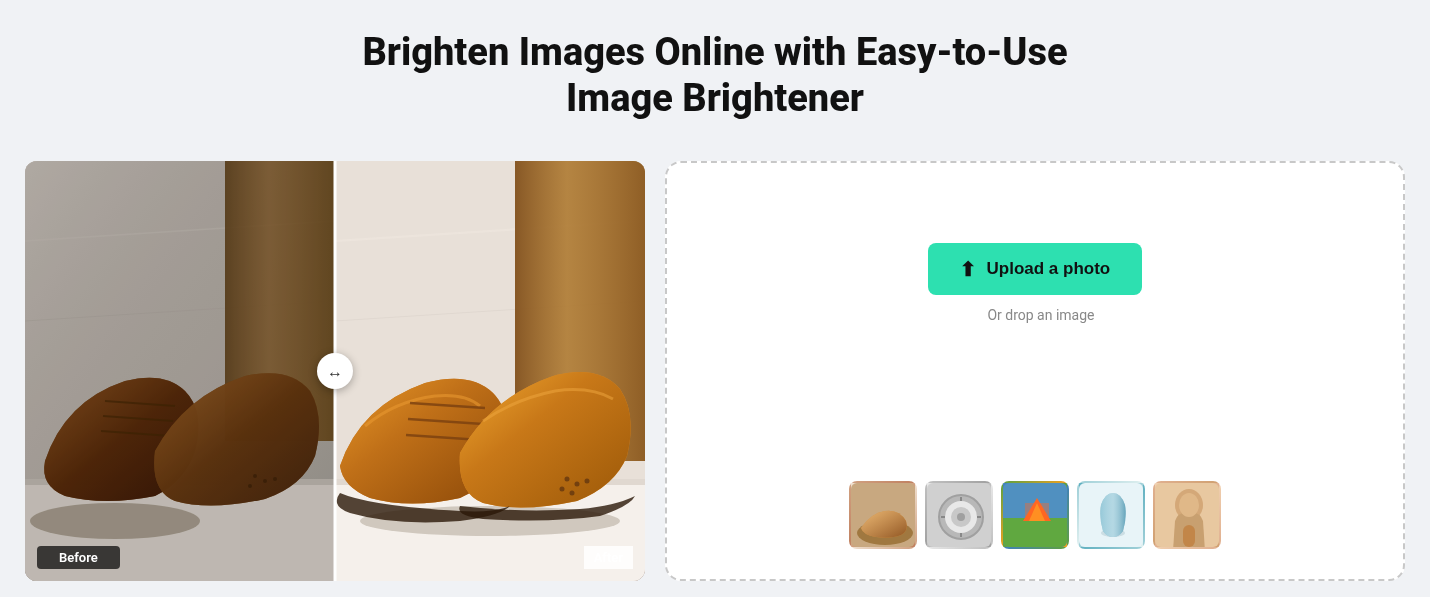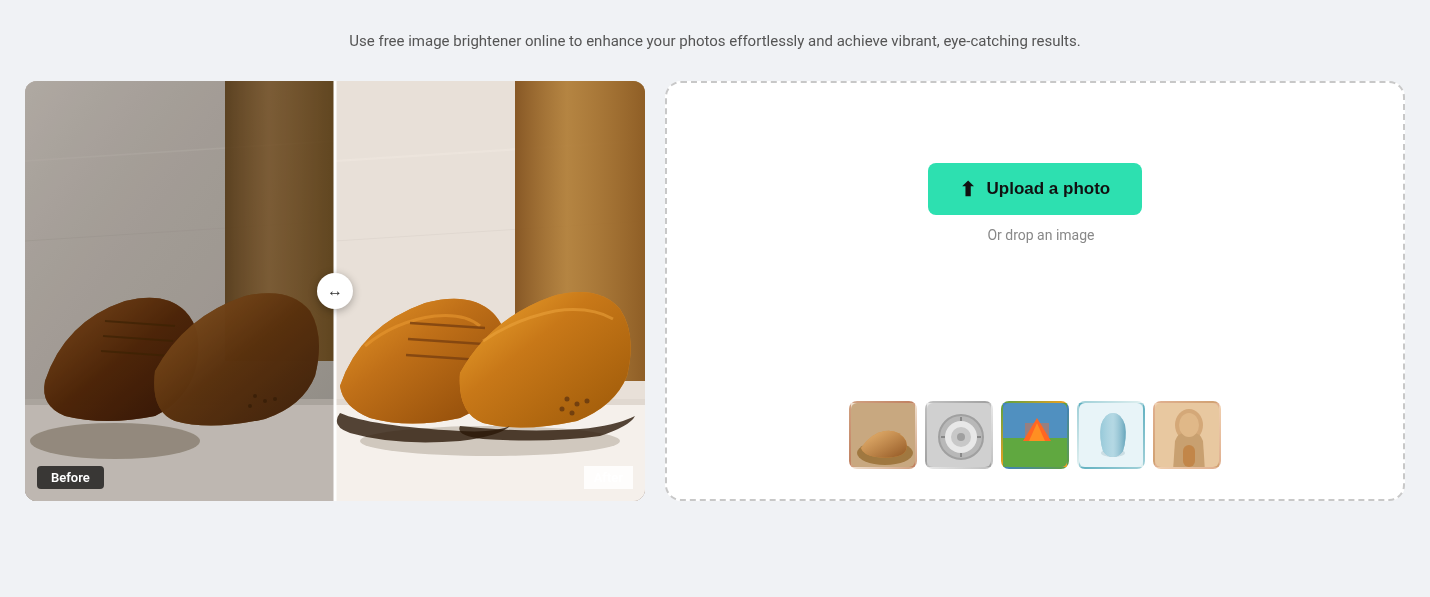--- a/index.html
+++ b/index.html
@@ -109,21 +109,21 @@
     }
 
     .label-before {
       position: absolute;
       bottom: 12px;
       left: 12px;
       background: rgba(0,0,0,0.7);
       color: white;
       font-size: 13px;
       font-weight: 600;
-      padding: 4px 14px;
+      padding: 4px 22px;
       border-radius: 4px;
       z-index: 5;
     }
 
     .label-after {
       position: absolute;
       bottom: 12px;
       right: 12px;
       background: rgba(255,255,255,0.85);
       color: #ffffff;
@@ -220,21 +220,21 @@
       position: absolute;
       top: 0; left: 0;
       width: 100%;
       height: 100%;
     }
   </style>
 </head>
 <body>
 
 <div class="header">
-  <p>Use free image brightener online to enhance your photos effortlessly and achieve vibrant, eye-catching results.</p>
+  <h1>Brighten Images Online with Easy-to-Use Image Brightener</h1>
 </div>
 
 <div class="main-content">
 
   <div class="comparison-container">
 
     <div class="image-before">
       <svg class="comparison-bg" viewBox="0 0 310 420" xmlns="http://www.w3.org/2000/svg">
 
         <rect width="310" height="420" fill="#c8c0b8"></rect>

